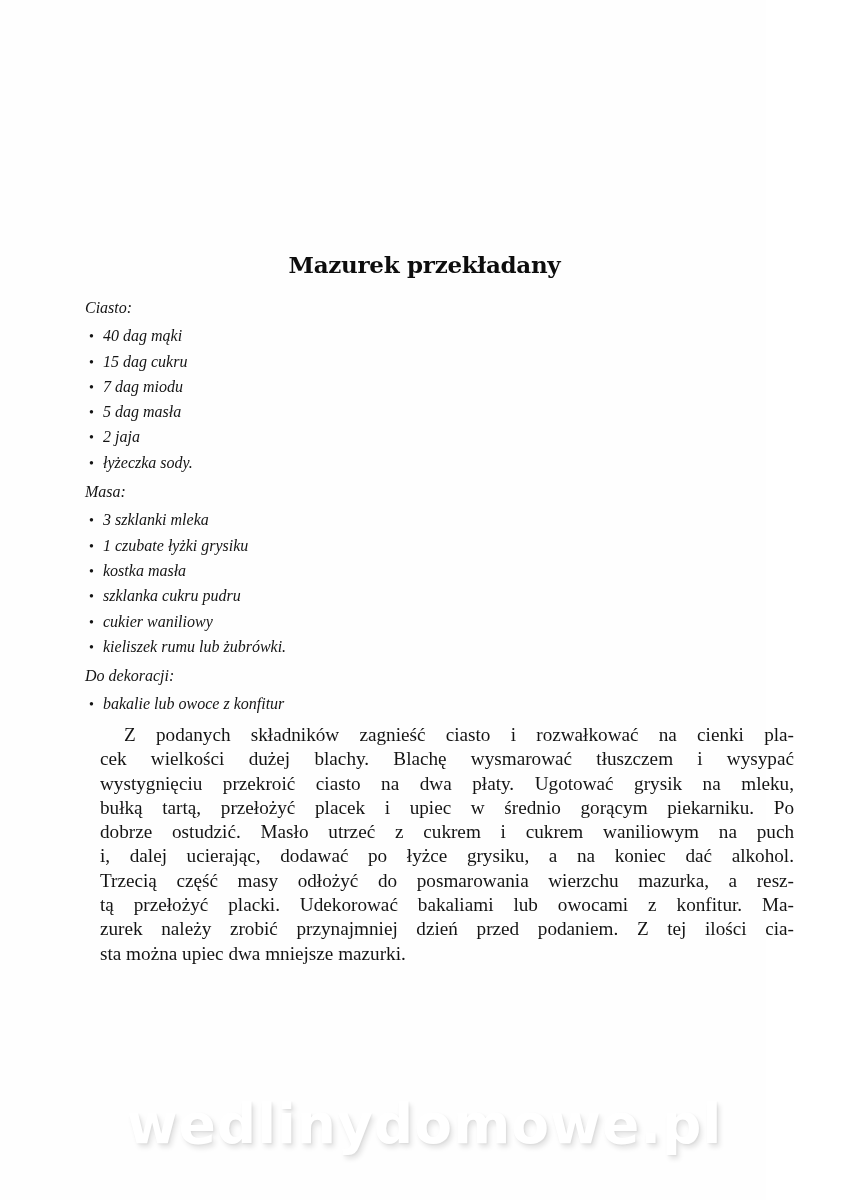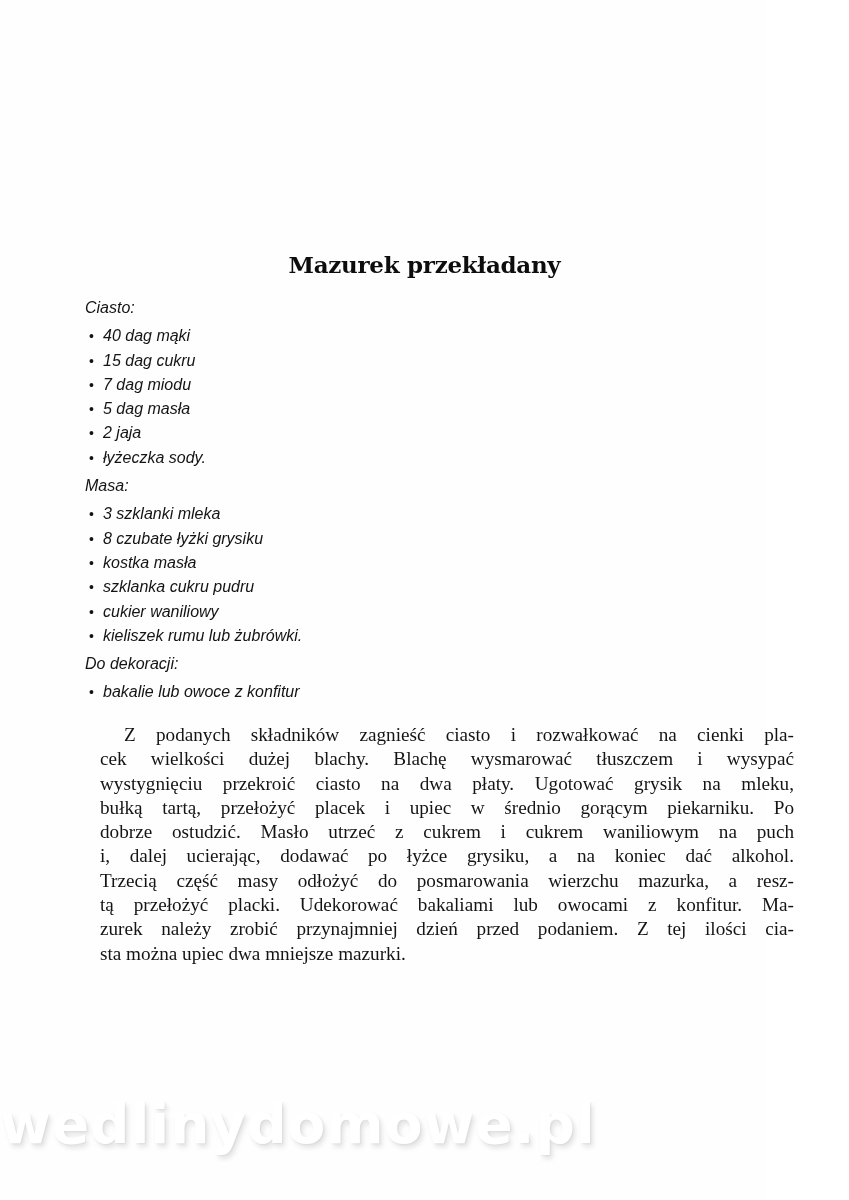--- a/index.html
+++ b/index.html
@@ -31,21 +31,21 @@
       font-weight: bold;
       font-size: 23px;
       letter-spacing: -0.3px;
       color: #0d0d0d;
       margin: 0;
     }
     .ingredients {
       position: absolute;
       left: 85px;
       top: 296px;
-      font-family: Liberation Sans, sans-serif;
+      font-family: Liberation Serif, serif;
       font-style: italic;
       font-size: 16px;
       line-height: 24.3px;
       color: #141414;
     }
     .ingredients .section-heading {
       margin: 0;
       padding: 0;
       font-weight: normal;
       font-size: 16px;
@@ -89,21 +89,21 @@
       padding-left: 24px;
     }
     .method .line.last {
       text-align-last: left;
     }
     .watermark {
       position: absolute;
       left: 0;
       width: 849px;
       top: 1092px;
-      text-align: left;
+      text-align: center;
       font-family: "DejaVu Sans", sans-serif;
       font-weight: bold;
       font-size: 55px;
       letter-spacing: 1px;
       color: #ffffff;
       text-shadow: 3px 4px 5px rgba(0,0,0,0.10), 1px 1px 2px rgba(0,0,0,0.06);
     }
   </style>
 </head>
 <body>
@@ -123,21 +123,21 @@
         <li><span class="bullet">•</span><span>5 dag masła</span></li>
         <li><span class="bullet">•</span><span>2 jaja</span></li>
         <li><span class="bullet">•</span><span>łyżeczka sody.</span></li>
       </ul>
     </div>
 
     <div>
       <div class="section-heading">Masa:</div>
       <ul>
         <li><span class="bullet">•</span><span>3 szklanki mleka</span></li>
-        <li><span class="bullet">•</span><span>8 czubate łyżki grysiku</span></li>
+        <li><span class="bullet">•</span><span>1 czubate łyżki grysiku</span></li>
         <li><span class="bullet">•</span><span>kostka masła</span></li>
         <li><span class="bullet">•</span><span>szklanka cukru pudru</span></li>
         <li><span class="bullet">•</span><span>cukier waniliowy</span></li>
         <li><span class="bullet">•</span><span>kieliszek rumu lub żubrówki.</span></li>
       </ul>
     </div>
 
     <div>
       <div class="section-heading">Do dekoracji:</div>
       <ul>

